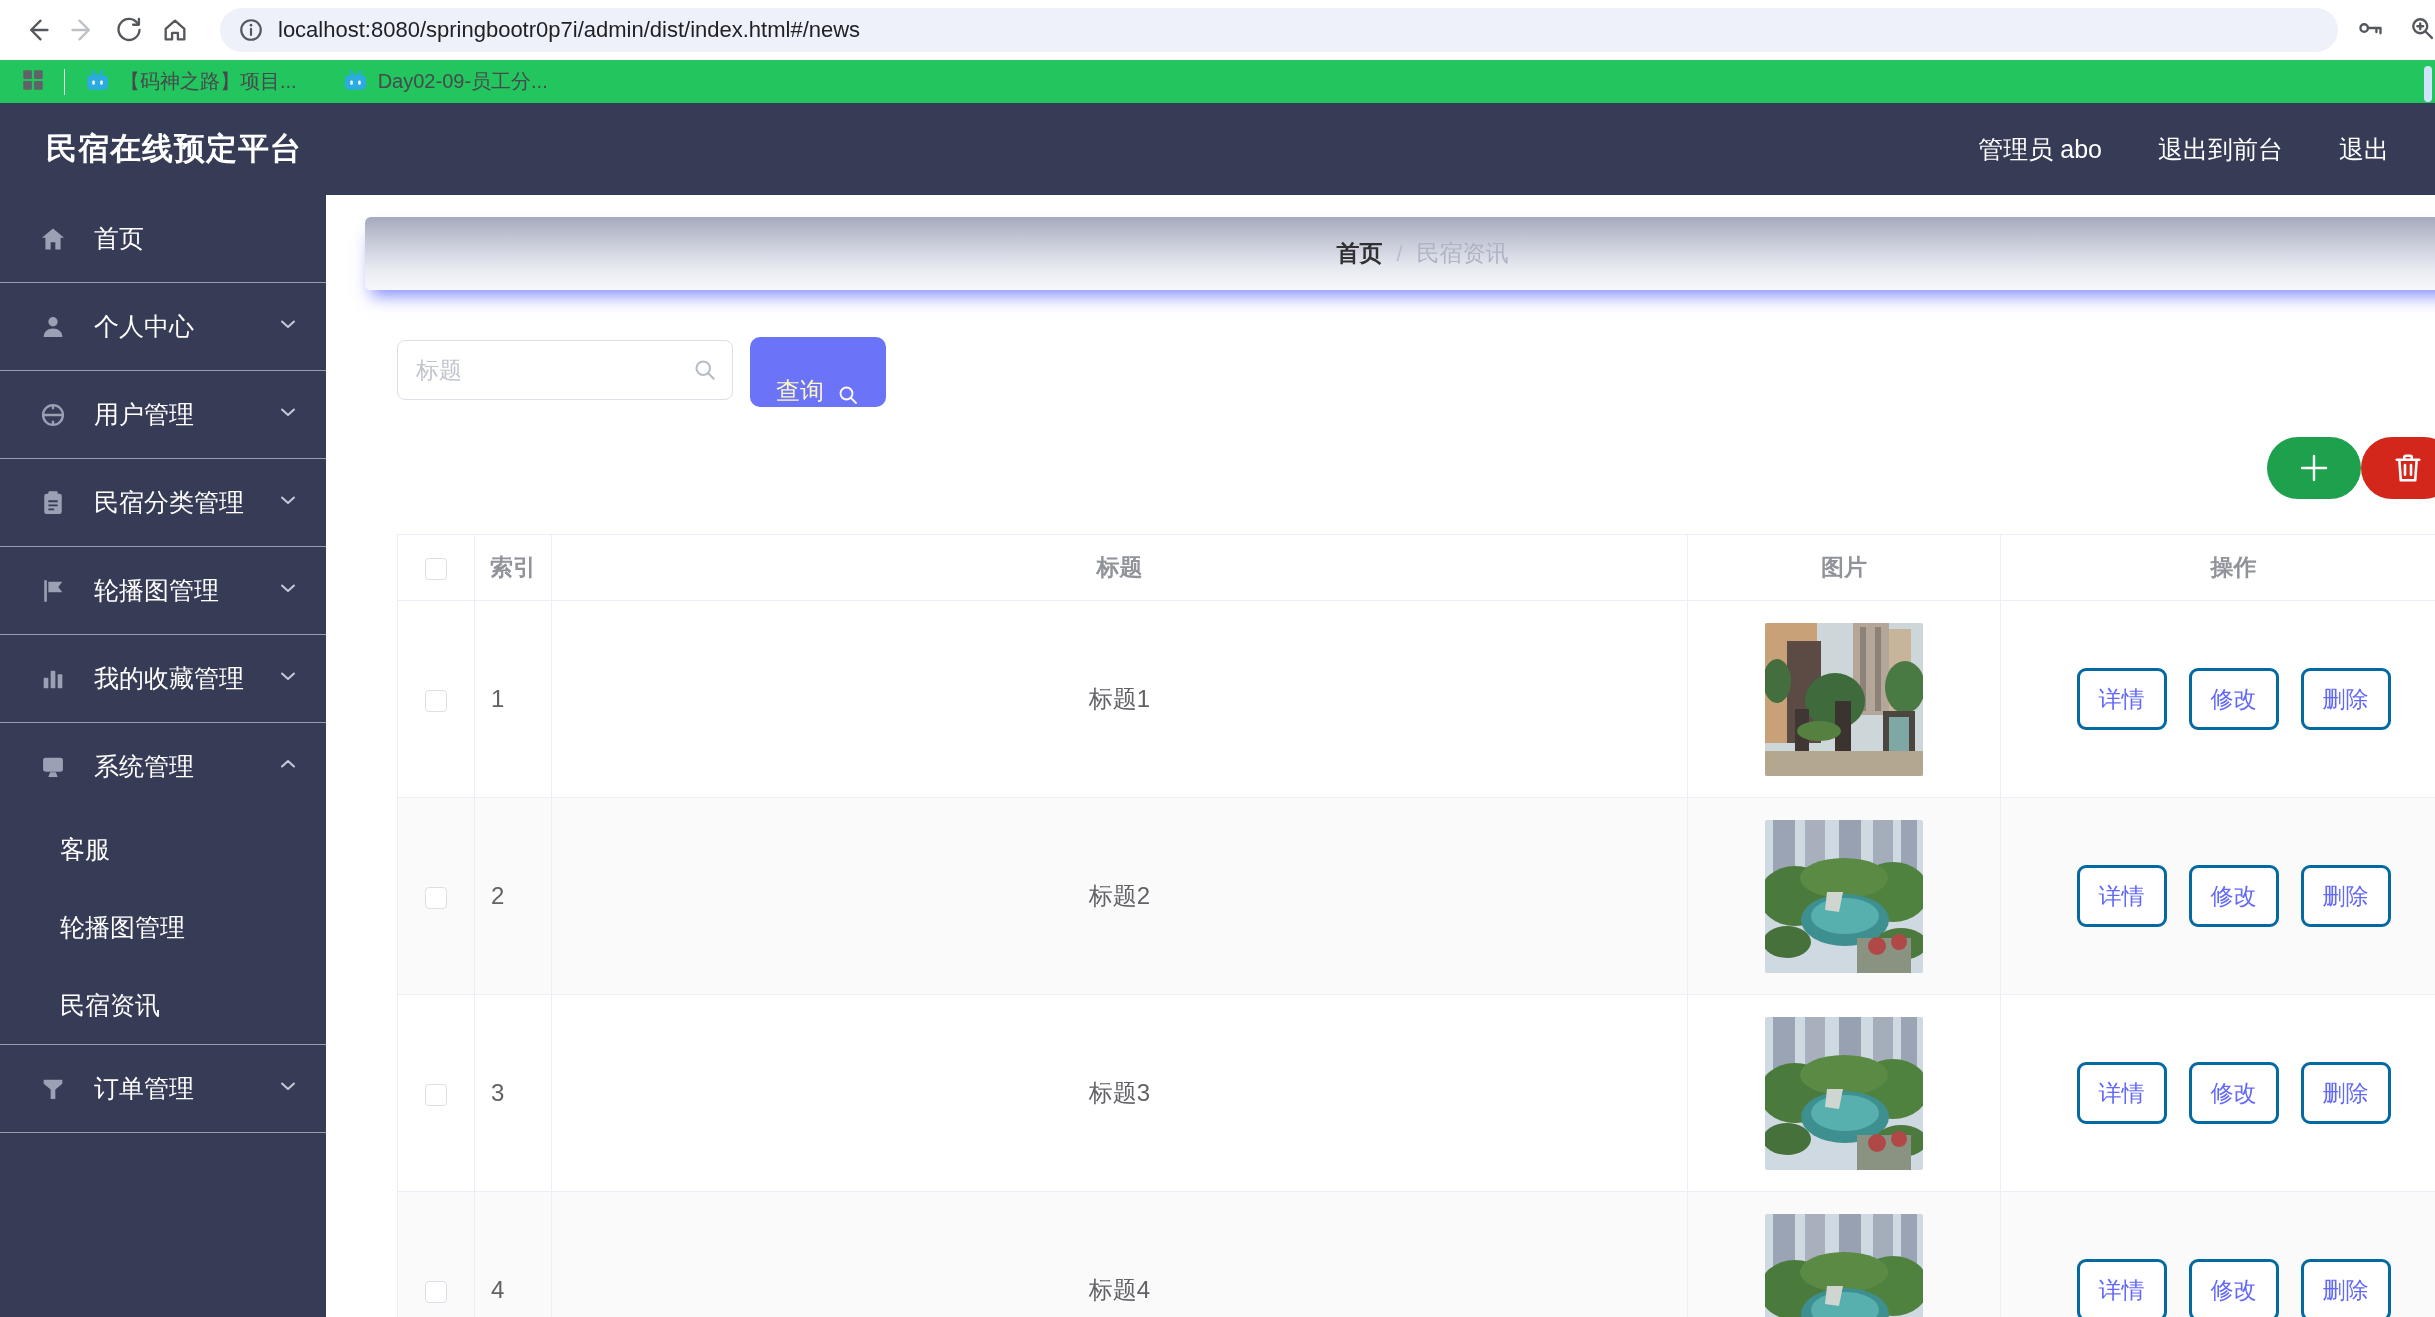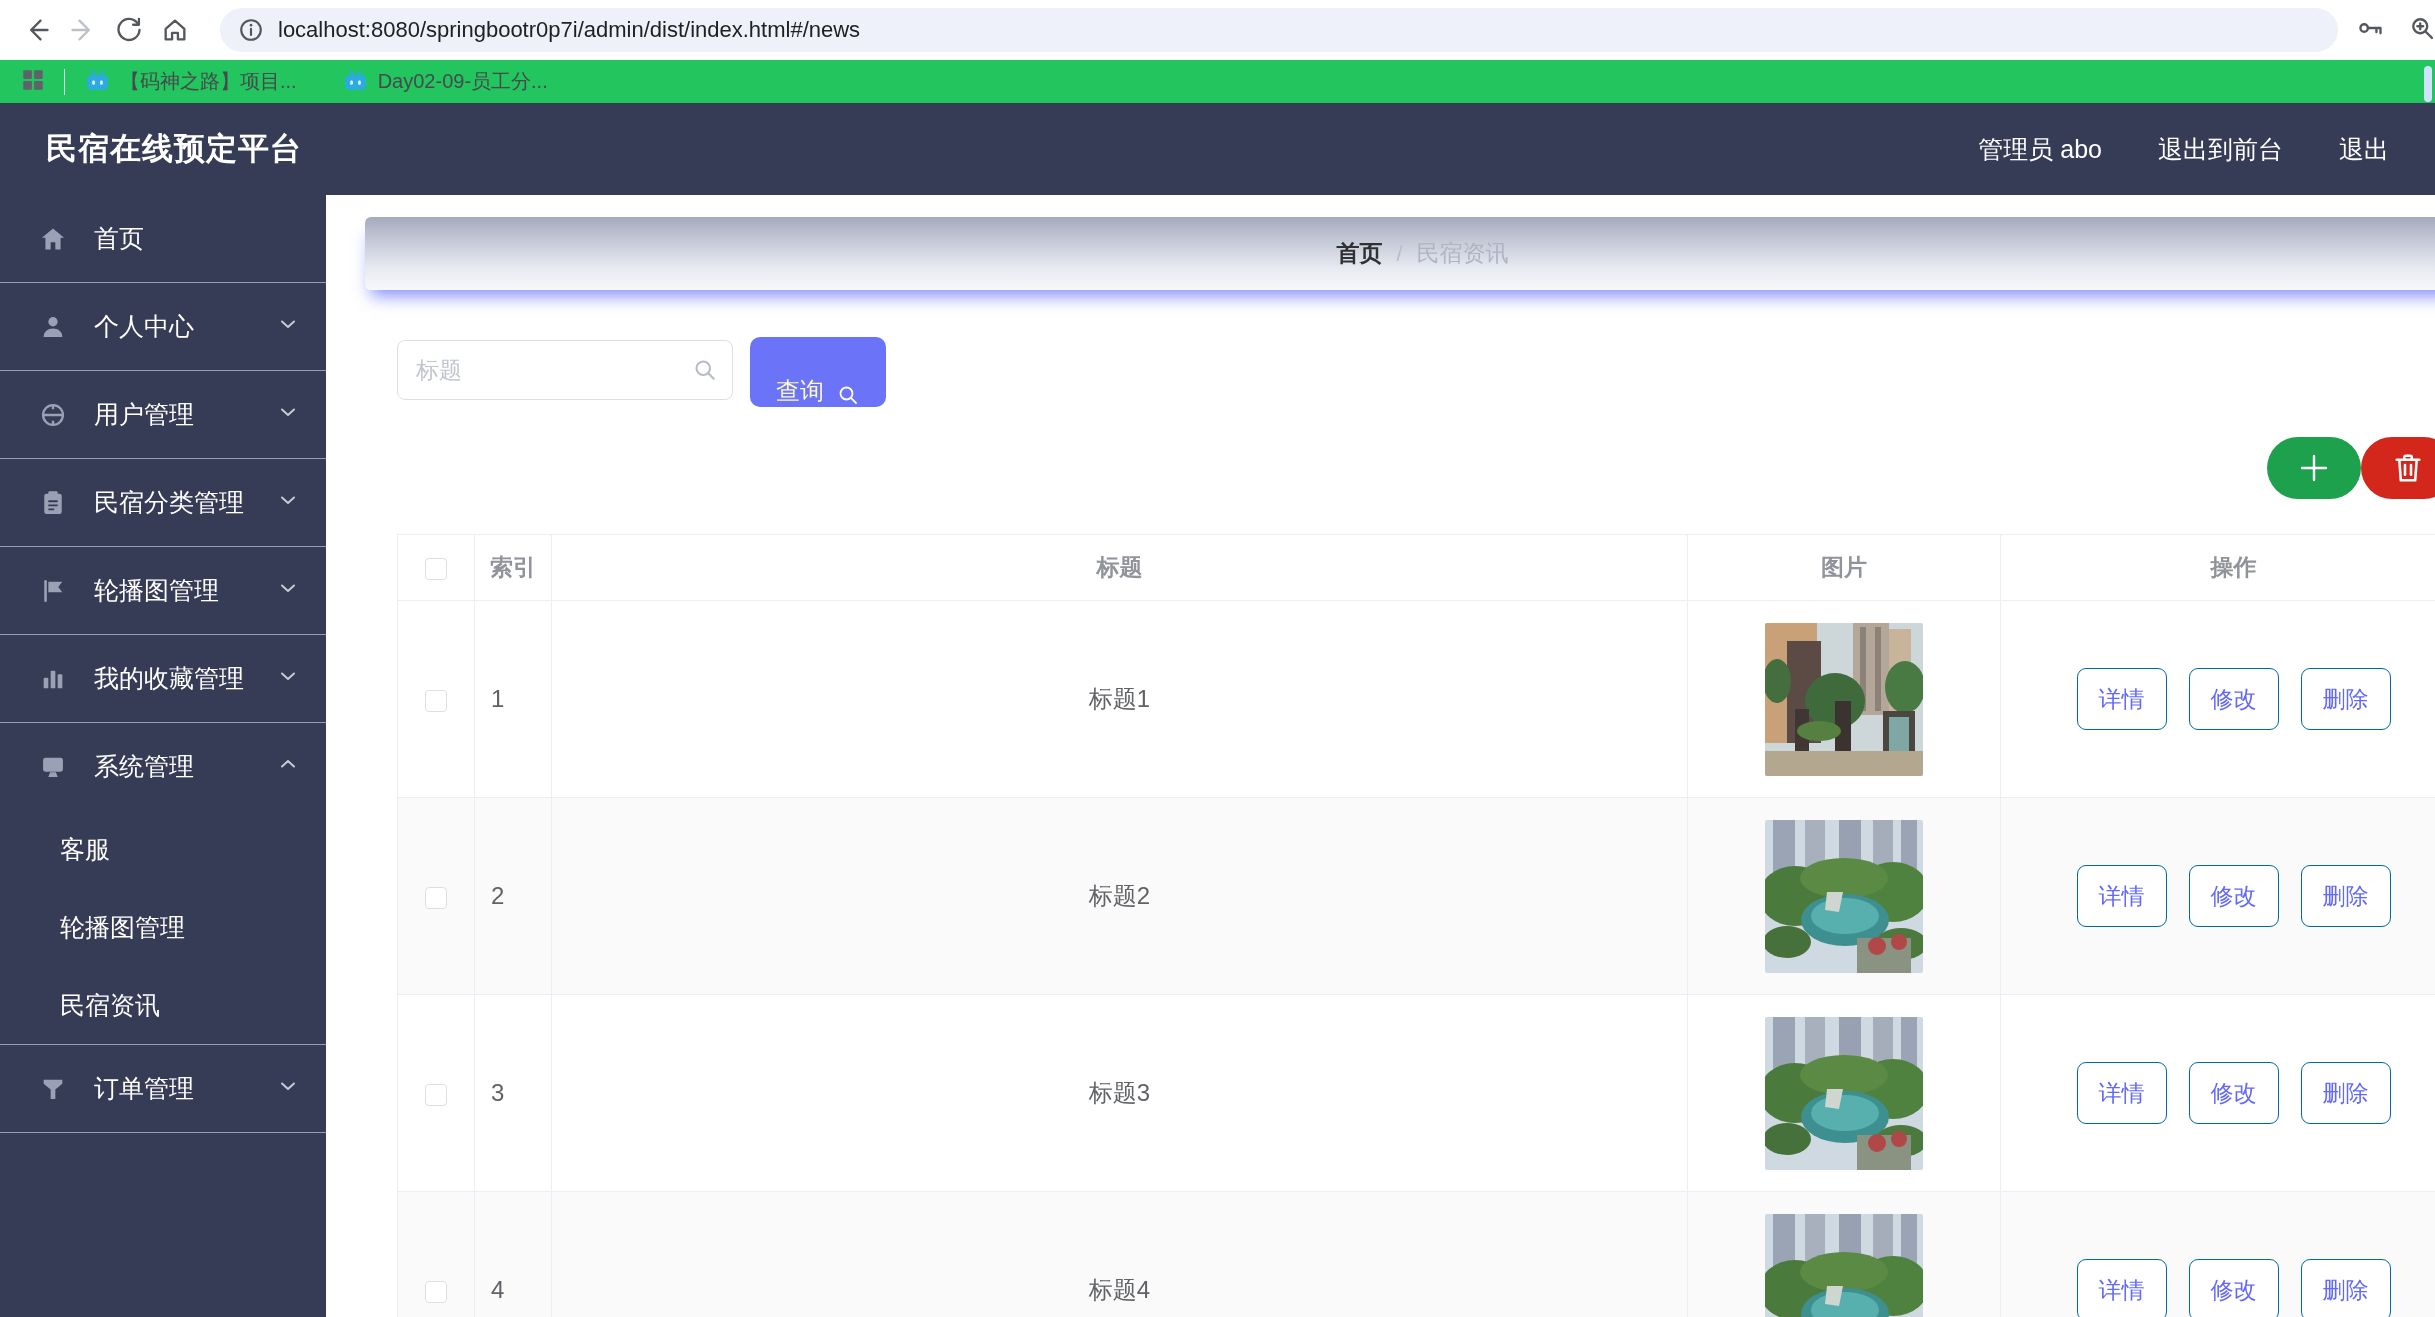--- a/index.html
+++ b/index.html
@@ -74,21 +74,21 @@
   table { border-collapse:collapse; table-layout:fixed; width:2069px; }
   th, td { border:1px solid #ebeef5;margin-left:43px; }
   th { height:66px; color:#909399; font-size:23px; font-weight:bold; text-align:center; background:#fff; }
   td { height:197px; font-size:24px; color:#606266; text-align:center; background:#fff; }
   tr.striped td { background:#fafafa; }
   td.idx { text-align:left; padding-left:16px; }
   .row-check { appearance:none; -webkit-appearance:none; width:22px; height:22px; border:1px solid #dcdfe6;
                border-radius:4px; background:#fff; cursor:pointer; vertical-align:middle; }
   .cell-img { width:158px; height:153px; border-radius:2px; display:inline-block; vertical-align:middle; }
   .act-btn { display:inline-flex; align-items:center; justify-content:center; width:90px; height:62px; margin:0 11px;
-             border:1px solid #0369a1; border-radius:9px; background:#fff; color:#6268f9; font-size:23px;
+             border:3px solid #0369a1; border-radius:9px; background:#fff; color:#6268f9; font-size:23px;
              cursor:pointer; font-family:inherit; }
 
   .ic-stroke { stroke:#54575b; stroke-width:2; fill:none; stroke-linecap:round; stroke-linejoin:round; }
 </style>
 </head>
 <body>
 
 <div class="browser-toolbar">
   <div class="nav-ic">
     <svg viewBox="0 0 24 24">

